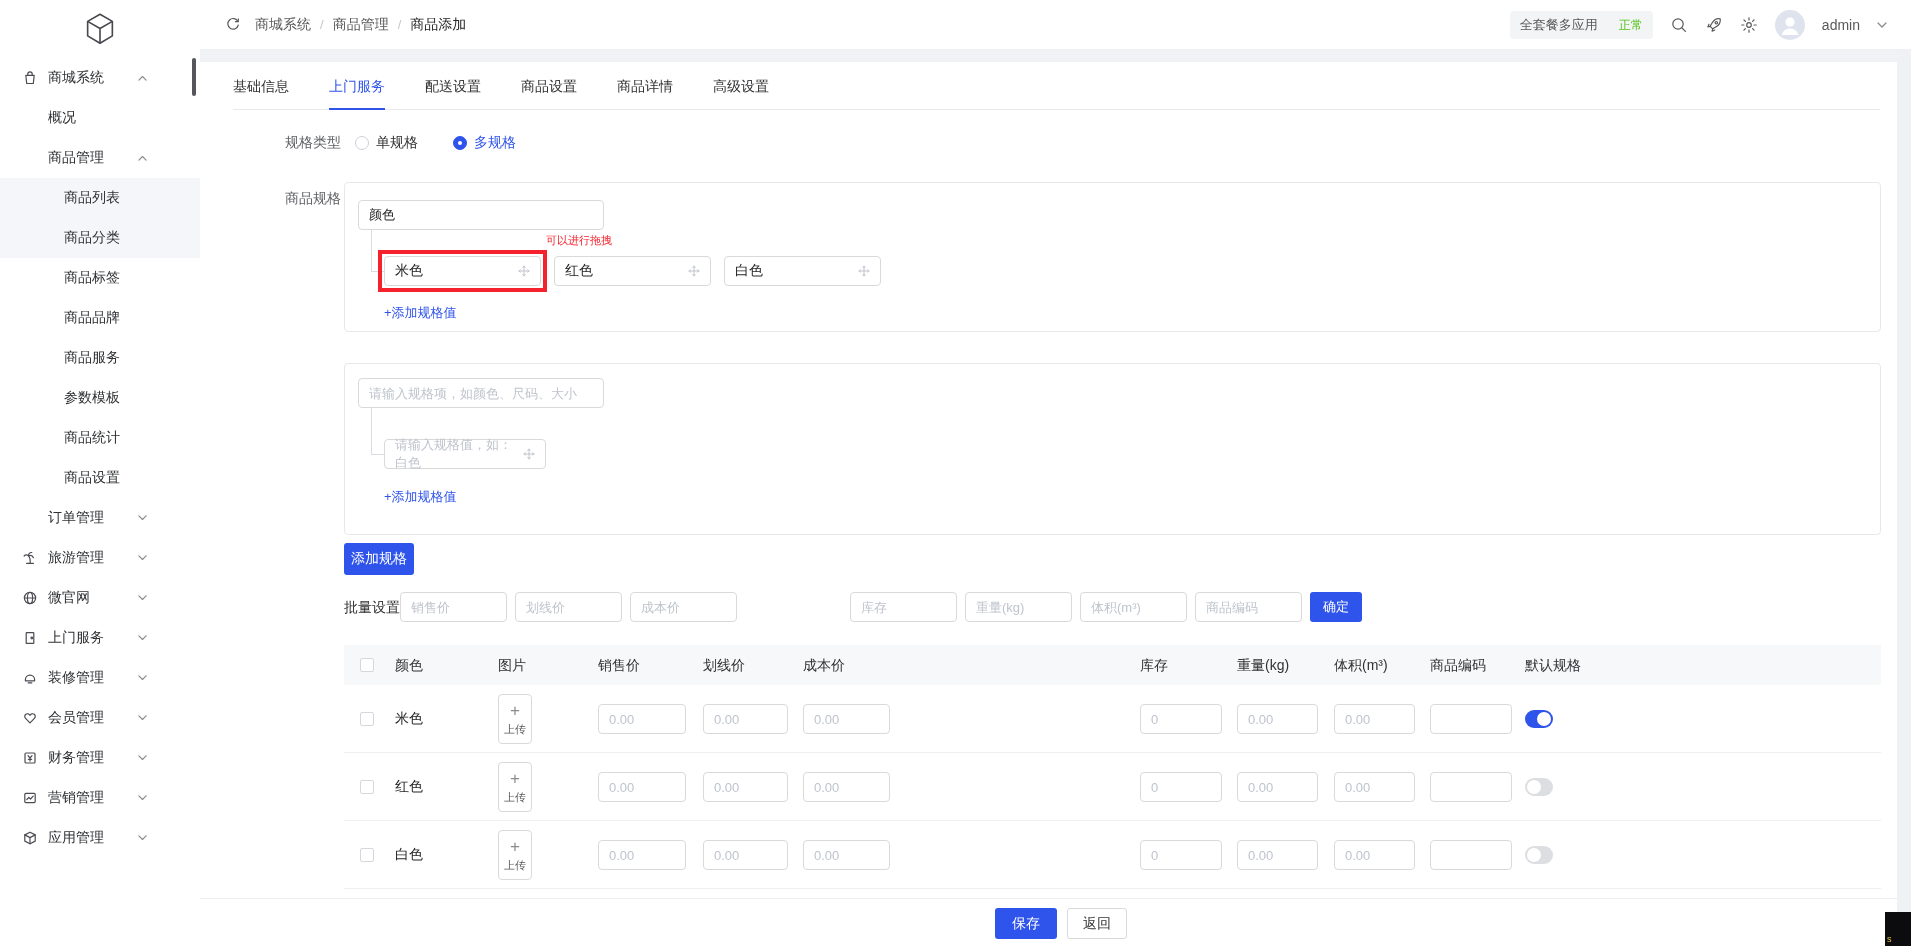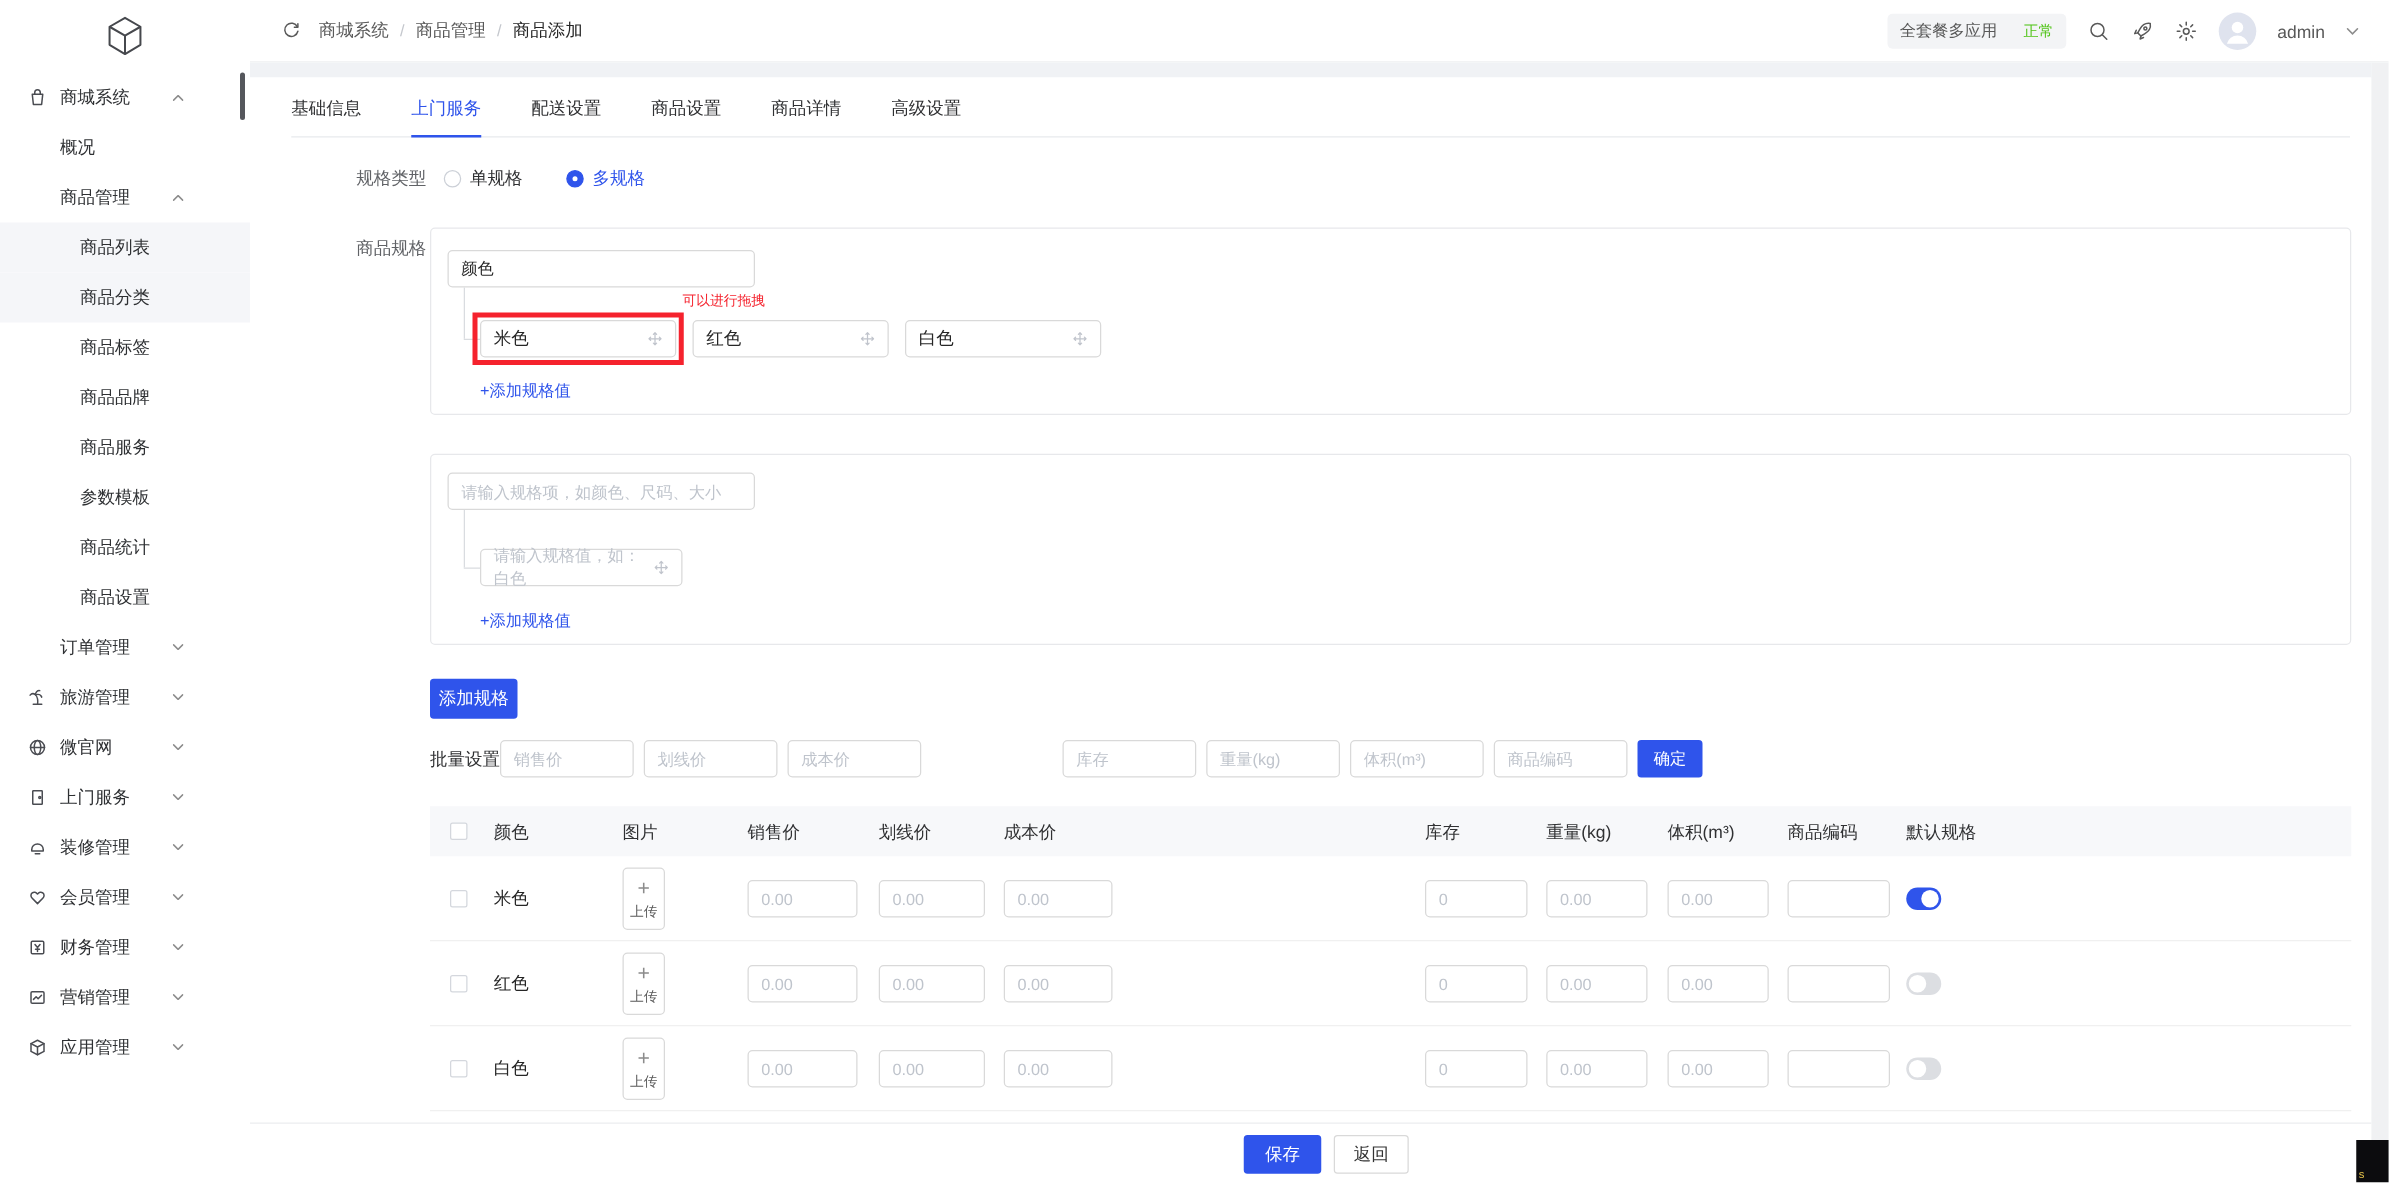--- a/index.html
+++ b/index.html
@@ -60,21 +60,21 @@
   .radio .dot{width:14px;height:14px;border-radius:50%;border:1px solid #ccd0d7;background:#fff;margin-right:7px;position:relative;}
   .radio.sel .dot{background:#2f54eb;border-color:#2f54eb;}
   .radio.sel .dot::after{content:"";position:absolute;left:4px;top:4px;width:4px;height:4px;border-radius:50%;background:#fff;}
   .radio .rl{color:#303133;}
   .radio.sel .rl{color:#2f54eb;}
   #radio-gap{width:35px;}
 
   #spec-label{position:absolute;left:85px;top:128px;font-size:14px;color:#606266;}
   .spec-box{position:absolute;left:144px;width:1537px;border:1px solid #e7e8eb;border-radius:4px;background:#fff;}
   #spec-box1{top:120px;height:150px;}
-  #spec-box2{top:301px;height:153px;}
+  #spec-box2{top:301px;height:172px;}
   .txt-input{border:1px solid #d9d9d9;border-radius:4px;background:#fff;font-size:13px;color:#262626;
     padding:0 10px;outline:none;font-family:inherit;}
   .txt-input::placeholder{color:#bfc4cc;}
   .spec-name{position:absolute;left:13px;width:246px;height:30px;}
   .tree-v{position:absolute;background:#d9dce0;width:1px;}
   .tree-h{position:absolute;background:#d9dce0;height:1px;}
   .chip{position:absolute;height:30px;border:1px solid #d9d9d9;border-radius:4px;background:#fff;display:flex;align-items:center;padding:0 10px;font-size:14px;color:#262626;}
   .chip .grow{flex:1;}
   .chip .drag{width:12px;height:12px;color:#c0c4cc;cursor:move;}
   .chip .drag svg *{fill:none;stroke:currentColor;stroke-width:1;stroke-linecap:round;}

